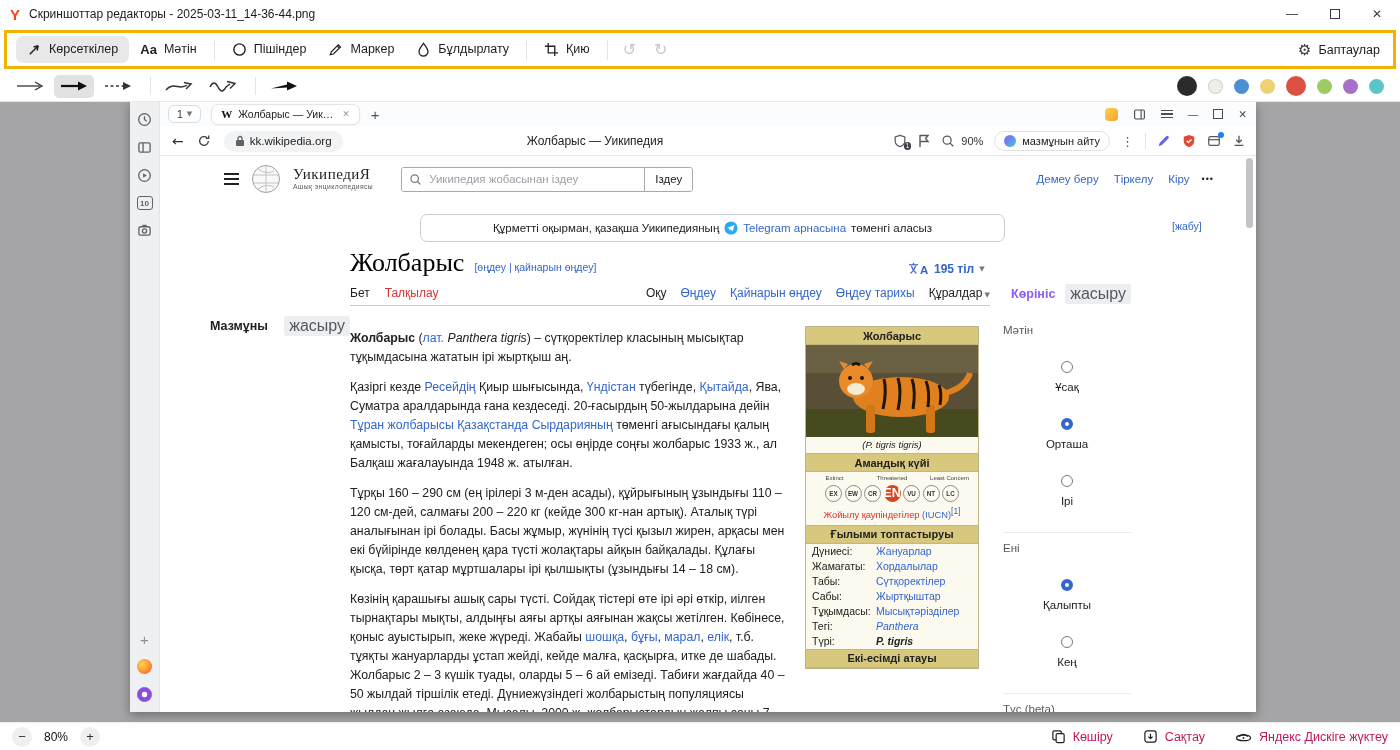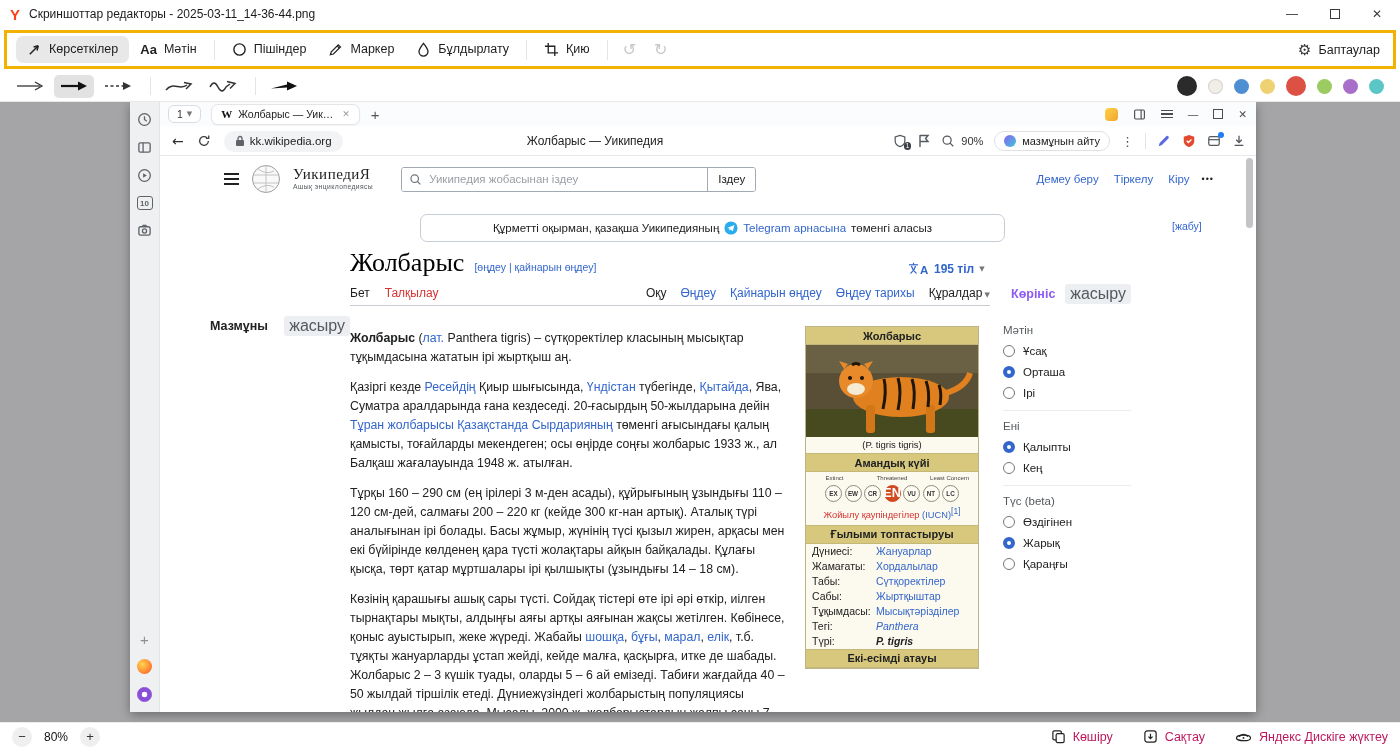--- a/index.html
+++ b/index.html
@@ -78,35 +78,35 @@
   .shield-badge { position:absolute; right:-4px; bottom:-2px; background:#3c4047; color:#fff; font-size:6.5px; border-radius:4px; padding:0 2px; line-height:8px; }
   .dl-badge { position:absolute; right:-3px; top:-2px; width:6px; height:6px; border-radius:50%; background:#1e7ef7; }
 
   
   .page { flex:1; position:relative; background:#fff; overflow:hidden; font-family:"Liberation Sans","DejaVu Sans",sans-serif; }
   .wiki-header { position:absolute; left:16px; top:0; width:100%; height:46px; display:flex; align-items:center; padding:0 58px 0 48px; gap:12px; }
   .hamburger i { display:block; width:15px; height:2px; background:#202122; margin:3px 0; }
   .logo-text { line-height:1; margin-right:16px; }
   .lt1 { font-family:"Liberation Serif","DejaVu Serif",serif; font-size:15px; color:#202122; letter-spacing:.5px; }
   .lt2 { font-size:6.8px; color:#54595d; letter-spacing:.4px; margin-top:2px; }
-  .wsearch { position:relative; display:flex; width:355px; height:25px; border:1px solid #a2a9b1; border-radius:3px; overflow:hidden; }
+  .wsearch { position:relative; display:flex; width:292px; height:25px; border:1px solid #a2a9b1; border-radius:3px; overflow:hidden; }
   .wsearch input { flex:1; border:0; outline:none; padding-left:27px; font-size:11.5px; color:#222; font-family:inherit; }
   .wsearch input::placeholder { color:#9aa0a6; }
   .wsearch .mag { position:absolute; left:7px; top:5px; }
   .wsearch-btn { border:0; border-left:1px solid #a2a9b1; background:#fff; font-size:11.5px; padding:0 10px; color:#202122; font-family:inherit; }
   .wnav { margin-left:auto; display:flex; gap:15px; font-size:11.5px; color:#3366cc; white-space:nowrap; }
   .wmore { color:#202122; font-size:9px; letter-spacing:1px; }
 
   .banner { position:absolute; top:58px; left:260px; width:585px; height:28px; border:1px solid #c6cdd5; border-radius:7px; display:flex; align-items:center; justify-content:center; gap:5px; font-size:11.5px; color:#202122; background:#fff; }
   .banner-close { position:absolute; top:64px; left:1012px; font-size:10.5px; }
 
   .wa { color:#3366cc; }
   .redlink { color:#d73333; }
   .wb { font-weight:bold; }
-  .wi { }
+  .wi { font-style:italic; }
 
   .title-block { position:absolute; top:92px; left:190px; display:flex; align-items:baseline; gap:10px; }
   .title-block h1 { font-family:"Liberation Serif","DejaVu Serif",serif; font-weight:normal; font-size:26px; color:#000; }
   .editlinks { font-size:10.5px; color:#3366cc; }
   .lang-sel { position:absolute; top:106px; left:748px; display:flex; align-items:center; gap:5px; color:#3366cc; font-size:12px; font-weight:bold; }
 
   .wtabs { position:absolute; top:130px; left:190px; width:640px; display:flex; align-items:flex-end; gap:15px; border-bottom:1px solid #c8ccd1; padding-bottom:5px; font-size:12px; }
   .wtab.on { color:#202122; }
   .wtab.red { color:#d73333; }
   .vtabs { margin-left:auto; display:flex; gap:14px; }
@@ -143,21 +143,21 @@
   .tax-v.link-italic { font-style:italic; }
   .tax-v.bold-italic { font-style:italic; font-weight:bold; color:#202122; }
 
   
   .appearance { position:absolute; top:128px; left:843px; width:128px; }
   .ap-head { display:flex; align-items:center; justify-content:space-between; }
   .ap-title { font-size:12.5px; font-weight:bold; color:#8b5cf6;margin-left:8px; }
   .ap-sec { border-top:1px solid #eaecf0; margin-top:11px; padding-top:9px; }
   .ap-sec:first-child { border-top:none; }
   .ap-label { font-size:11.5px; color:#54595d; margin-bottom:4px; }
-  .ap-opt { display:flex; align-items:center; gap:8px; margin:9px 0; }
+  .ap-opt { display:flex; align-items:center; gap:8px; margin:25px 0;flex-direction:column; }
   .radio { width:12px; height:12px; flex:none; border-radius:50%; border:1px solid #72777d; background:#fff; }
   .radio.on { border:4px solid #36c; }
   .ap-opt-label { font-size:11.5px; color:#202122; }
 
   .pg-scroll { position:absolute; right:3px; top:2px; width:7px; height:550px; }
   .pg-scroll .thumb { width:7px; height:70px; border-radius:4px; background:#c2c4c6; }
 
   
   .bottombar { height:28px; display:flex; align-items:center; padding:0 12px; background:#fff; border-top:1px solid #ededed; }
   .zoom-btn { width:20px; height:20px; border-radius:50%; background:#efefef; display:flex; align-items:center; justify-content:center; font-size:13px; color:#333; }

